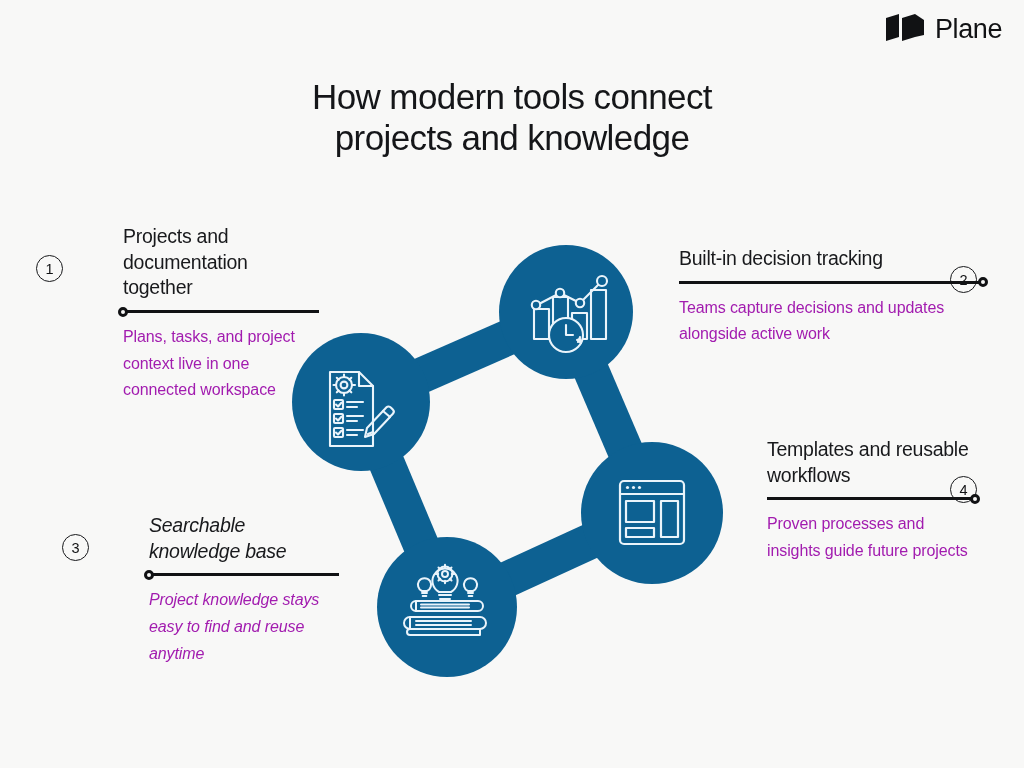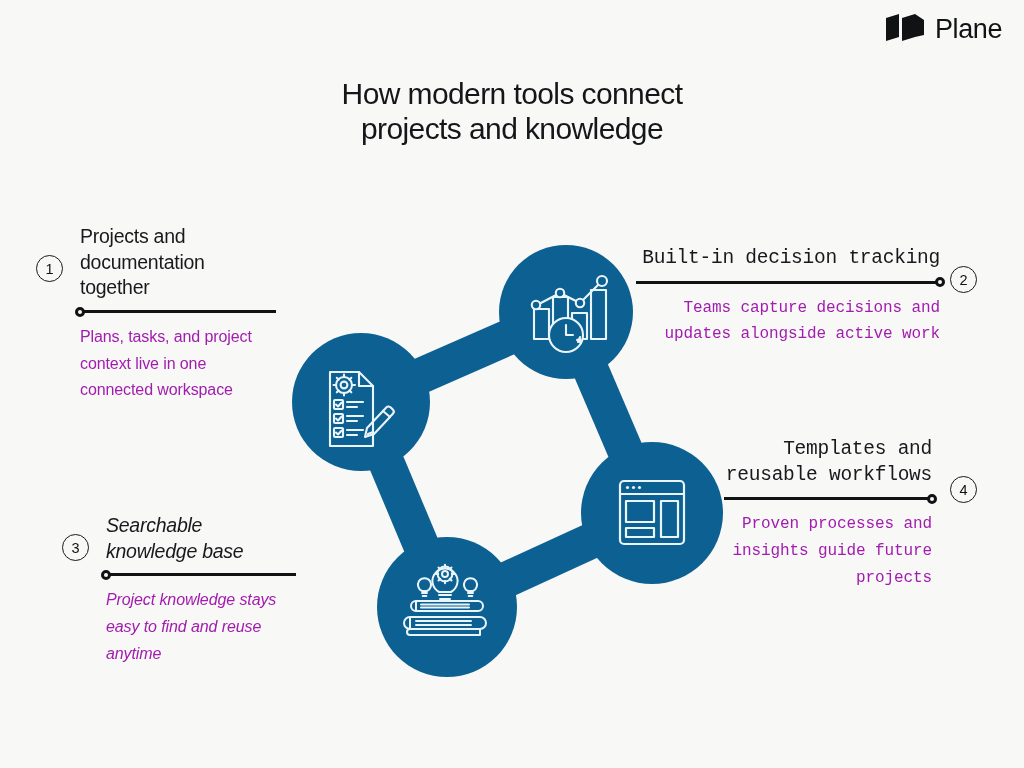--- a/index.html
+++ b/index.html
@@ -19,29 +19,29 @@
   .brand-mark { display:block; }
   .brand-name {
     font-size:27px; font-weight:400; color:#111214;
     letter-spacing:-0.4px; line-height:1;
   }
 
   
   .title {
     position:absolute; top:76px; left:0; width:1024px;
     text-align:center;
-    font-size:30px; font-weight:400; line-height:1.18;
+    font-size:35px; font-weight:400; line-height:1.18;
     color:#151619; letter-spacing:-0.6px;
   }
 
   
   .graph { position:absolute; left:0; top:0; width:1024px; height:768px; }
 
   
-  .callout { position:absolute; }
+  .callout { position:absolute;margin-left:43px; }
   .co-head {
     font-size:19.5px; font-weight:400; color:#18191c;
     line-height:1.32; letter-spacing:-0.25px;
   }
   .co-rule {
     position:relative; height:3px; background:#111214;
     margin-top:9px; margin-bottom:11px;
   }
   .co-dot {
     position:absolute; top:50%; width:10px; height:10px;
@@ -56,21 +56,21 @@
   }
   .badge {
     position:absolute; width:27px; height:27px; border-radius:50%;
     border:1.6px solid #17181b; background:#f8f8f7;
     display:flex; align-items:center; justify-content:center;
     font-size:14.5px; font-weight:400; color:#111214;
   }
 
   
   .callout.left  { text-align:left; }
-  .callout.right { text-align:right;font-family:Liberation Mono, monospace; }
+  .callout.right { text-align:left; }
 
   #callout-1 { left:80px;  top:224px; width:196px; }
   #badge-1   { left:36px;  top:255px; }
   #callout-2 { left:636px; top:246px; width:304px; }
   #badge-2   { left:950px; top:266px; }
   #callout-3 { left:106px; top:513px; width:190px;font-style:italic; }
   #badge-3   { left:62px;  top:534px; }
   #callout-4 { left:724px; top:437px; width:208px; }
   #badge-4   { left:950px; top:476px; }
 </style>

